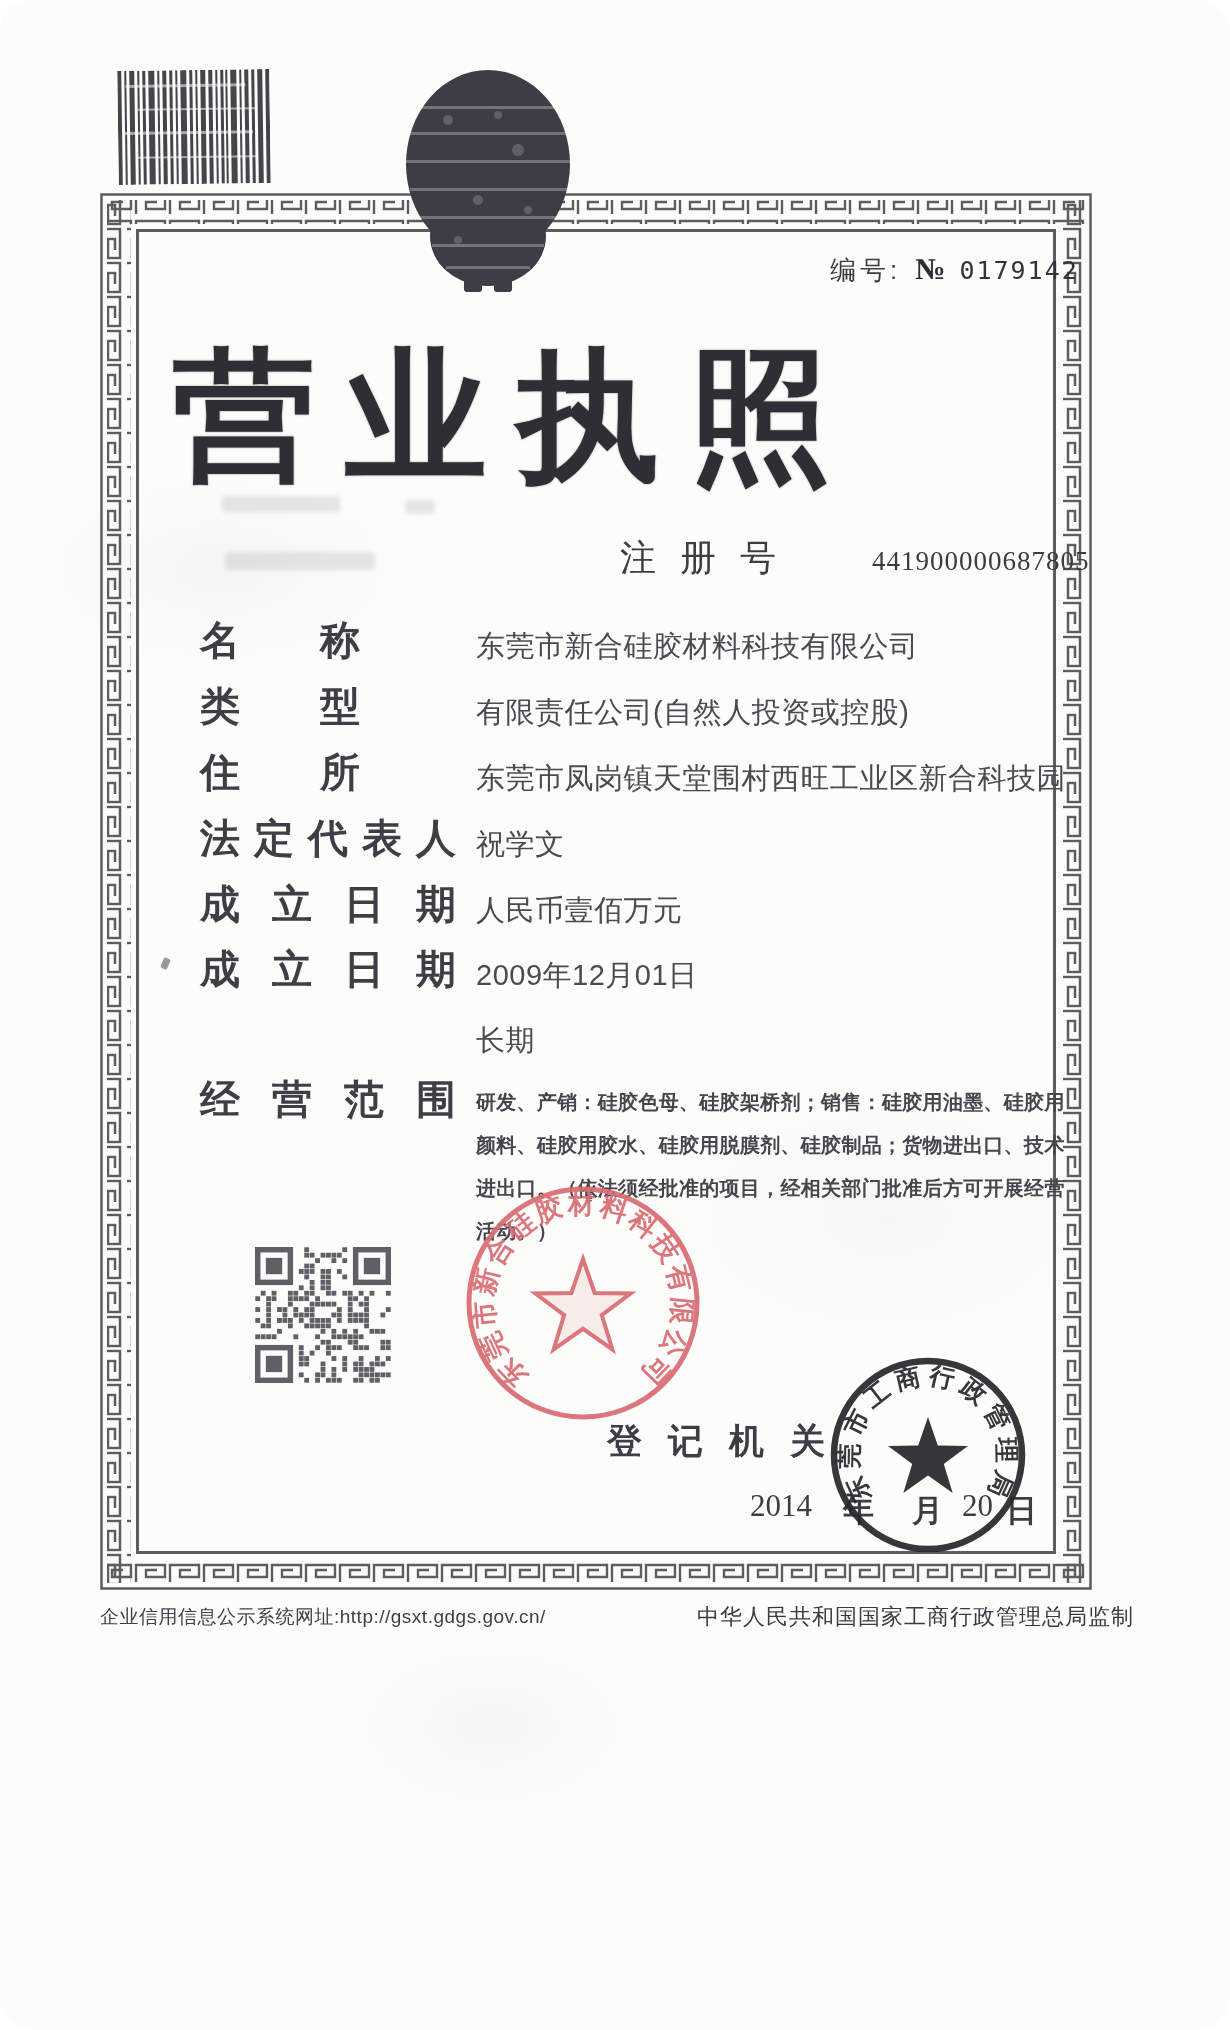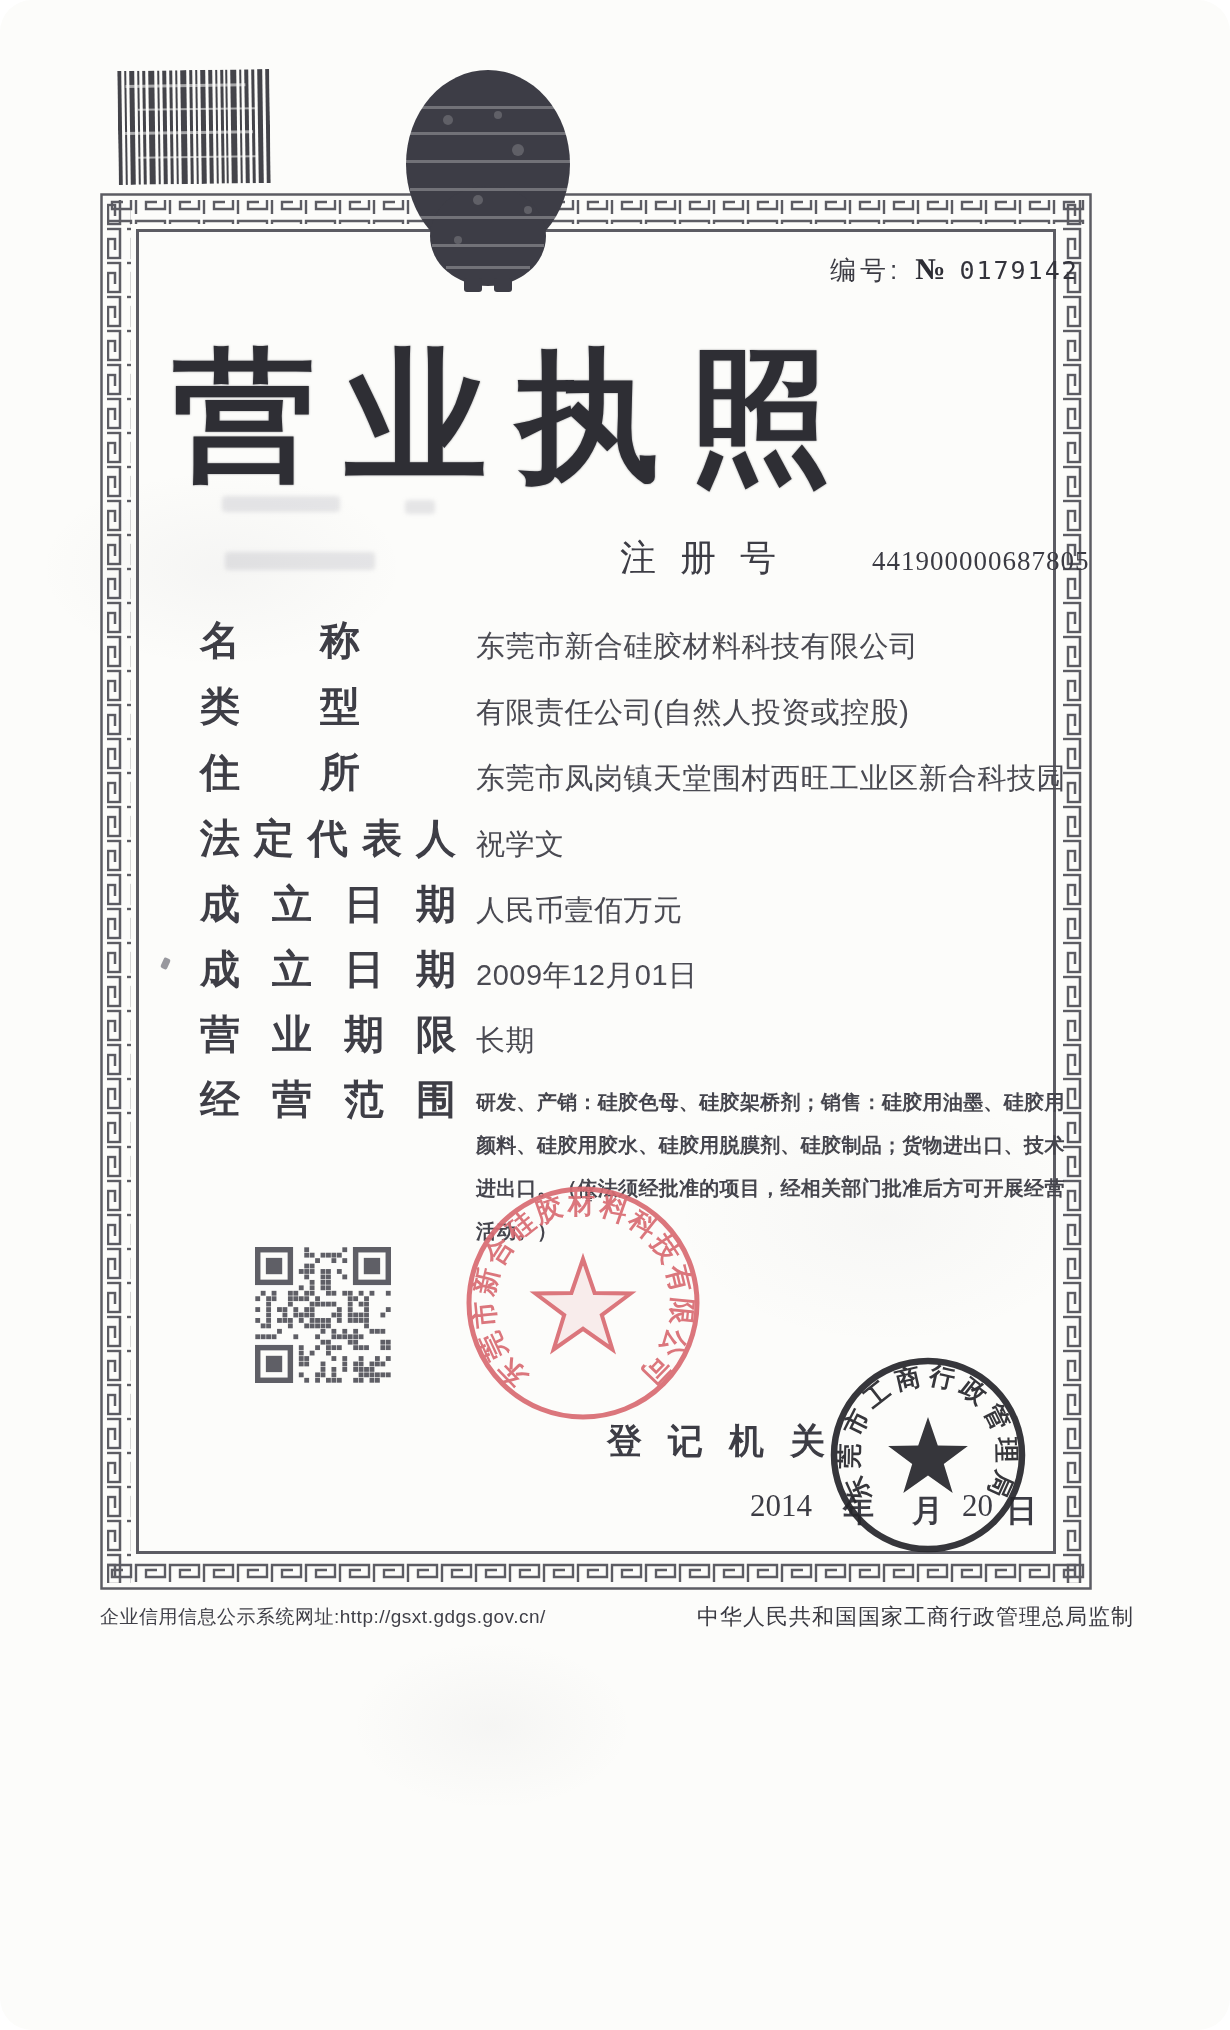--- a/index.html
+++ b/index.html
@@ -194,21 +194,20 @@
   </div>
   <div class="row" style="top:882px">
     <div class="lbl">成立日期</div>
     <div class="val">人民币壹佰万元</div>
   </div>
   <div class="row" style="top:947px">
     <div class="lbl">成立日期</div>
     <div class="val">2009年12月01日</div>
   </div>
   <div class="row" style="top:1012px">
-    <div class="lbl">营业期限</div>
     <div class="val">长期</div>
   </div>
   <div class="row" style="top:1077px;height:160px">
     <div class="lbl">经营范围</div>
     <div class="val para">研发、产销：硅胶色母、硅胶架桥剂；销售：硅胶用油墨、硅胶用颜料、硅胶用胶水、硅胶用脱膜剂、硅胶制品；货物进出口、技术进出口。（依法须经批准的项目，经相关部门批准后方可开展经营活动。）</div>
   </div>
 
   <svg class="abs qr" id="qrsvg" width="136" height="136" viewBox="0 0 136 136">
       <rect x="49.26" y="0.3" width="4.840000000000001" height="4.840000000000001" fill="#4a4a52"></rect>
       <rect x="87.34" y="0.3" width="4.840000000000001" height="4.840000000000001" fill="#4a4a52"></rect>

